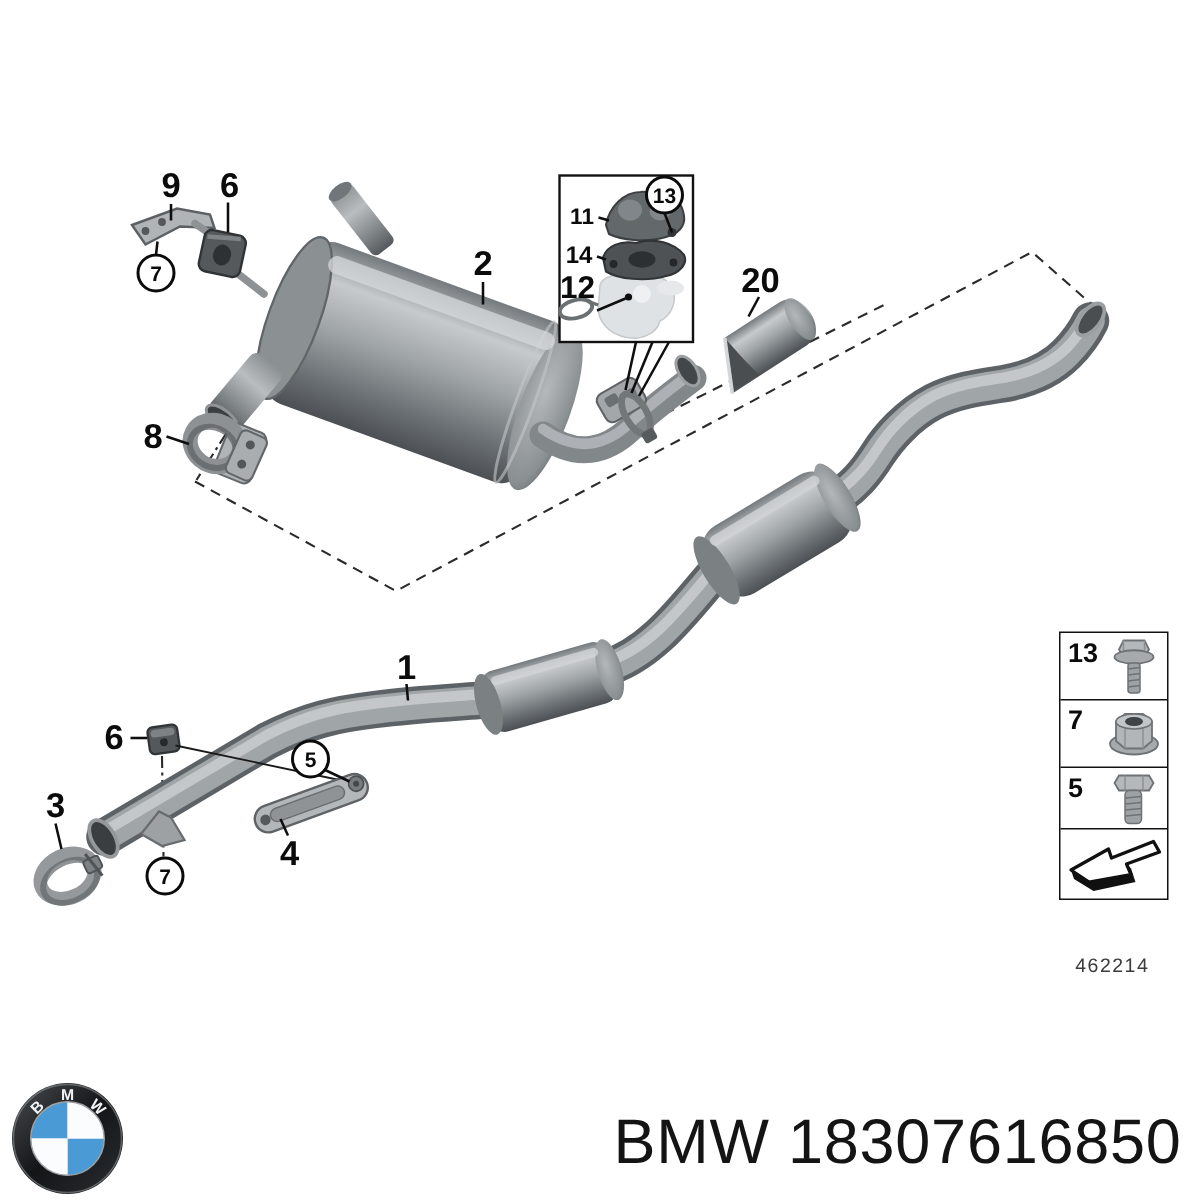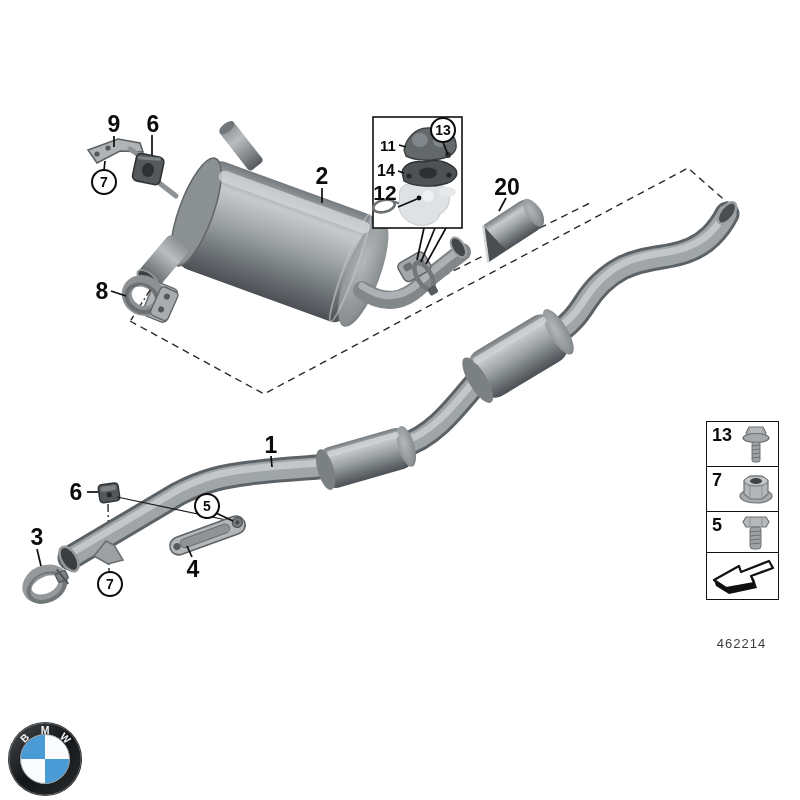--- a/index.html
+++ b/index.html
@@ -343,14 +343,15 @@
     <path d="M 38 62.5 A 24.5 24.5 0 0 0 62.5 38 L 38 38 Z" fill="#4a9bd5"></path>
     <path d="M 38 13.5 A 24.5 24.5 0 0 1 62.5 38 L 38 38 Z" fill="#fbfcfd"></path>
     <path d="M 38 62.5 A 24.5 24.5 0 0 1 13.5 38 L 38 38 Z" fill="#fbfcfd"></path>
     <circle cx="38" cy="38" r="24.5" fill="none" stroke="#9da0a3" stroke-width="1"></circle>
     <g fill="#f2f3f4" font-family="Liberation Sans, sans-serif" font-size="10.5" font-weight="bold" text-anchor="middle">
       <text x="38" y="12.5" transform="rotate(-44 38 38)">B</text>
       <text x="38" y="12.5">M</text>
       <text x="38" y="12.5" transform="rotate(44 38 38)">W</text>
     </g>
   </svg>
+  <div class="footer-part">BMW 18307616850</div>
 
 </div>
 
 </body></html>

